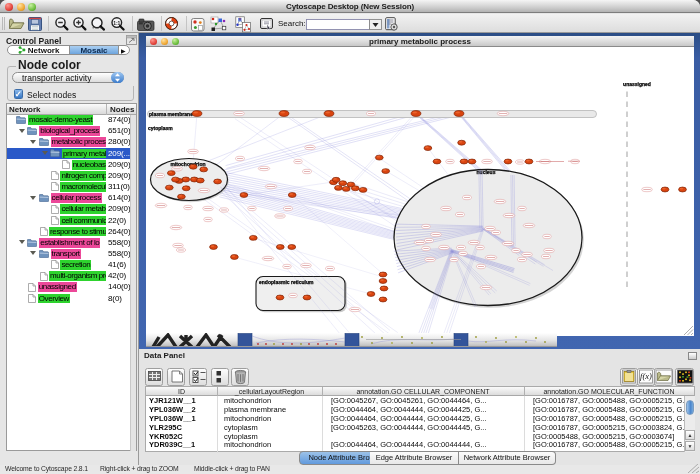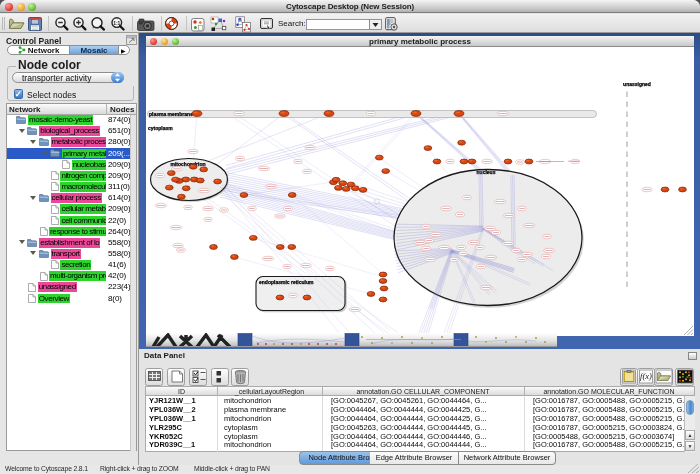--- a/index.html
+++ b/index.html
@@ -354,21 +354,21 @@
             </svg>
             <div class="hl green" style="left:42.1px;max-width:57px">multi-organism pre</div>
             <div class="num">42(0)</div>
           </div>
 <div class="trow" style="top:167.25px">
             <svg class="abs" style="left:21.3px;top:1px" width="8" height="9" viewBox="0 0 8 9">
               <path d="M0.5,0.5 L5,0.5 L7.5,3 L7.5,8.5 L0.5,8.5 Z" fill="#fff" stroke="#8a8a8a" stroke-width="0.7"></path>
               <path d="M5,0.5 L5,3 L7.5,3" fill="none" stroke="#8a8a8a" stroke-width="0.7"></path>
             </svg>
             <div class="hl red" style="left:30.8px;max-width:68px">unassigned</div>
-            <div class="num">223(4)</div>
+            <div class="num">140(0)</div>
           </div>
 <div class="trow" style="top:178.40px">
             <svg class="abs" style="left:21.3px;top:1px" width="8" height="9" viewBox="0 0 8 9">
               <path d="M0.5,0.5 L5,0.5 L7.5,3 L7.5,8.5 L0.5,8.5 Z" fill="#fff" stroke="#8a8a8a" stroke-width="0.7"></path>
               <path d="M5,0.5 L5,3 L7.5,3" fill="none" stroke="#8a8a8a" stroke-width="0.7"></path>
             </svg>
             <div class="hl green" style="left:30.8px;max-width:68px">Overview</div>
             <div class="num">8(0)</div>
           </div>
       </div>
@@ -917,21 +917,20 @@
           </div>
 <div class="drow" style="top:26.55px">
             <b>YLR295C</b>
             <span class="c2">cytoplasm</span>
             <span class="c3">[GO:0045263, GO:0044444, GO:0044445, G...</span>
             <span class="c4">[GO:0016787, GO:0005215, GO:0003824, G...</span>
           </div>
 <div class="drow" style="top:35.40px">
             <b>YKR052C</b>
             <span class="c2">cytoplasm</span>
-            <span class="c3">[GO:0044464, GO:0044444, GO:0044446, G...</span>
             <span class="c4">[GO:0005488, GO:0005215, GO:0003674]</span>
           </div>
 <div class="drow" style="top:44.25px">
             <b>YDR039C__1</b>
             <span class="c2">mitochondrion</span>
             <span class="c3">[GO:0044464, GO:0044444, GO:0044444, G...</span>
             <span class="c4">[GO:0016787, GO:0005488, GO:0005215, G...</span>
           </div>
       </div>
       <div id="dscroll" class="abs">

